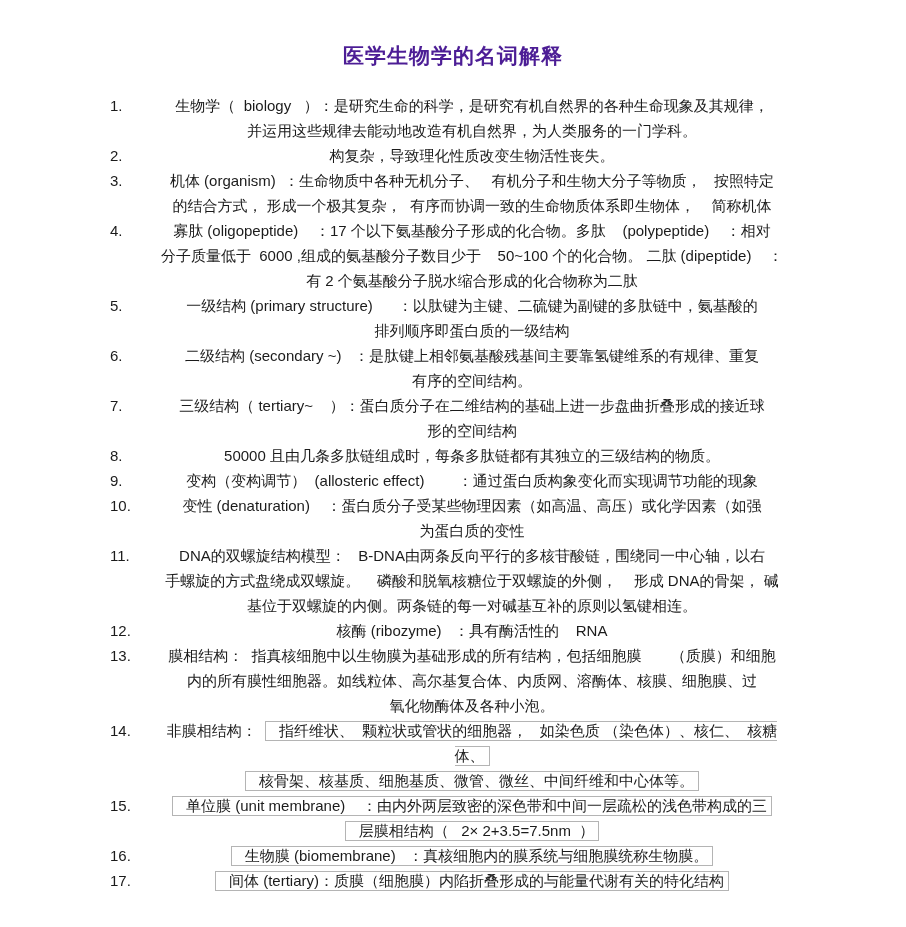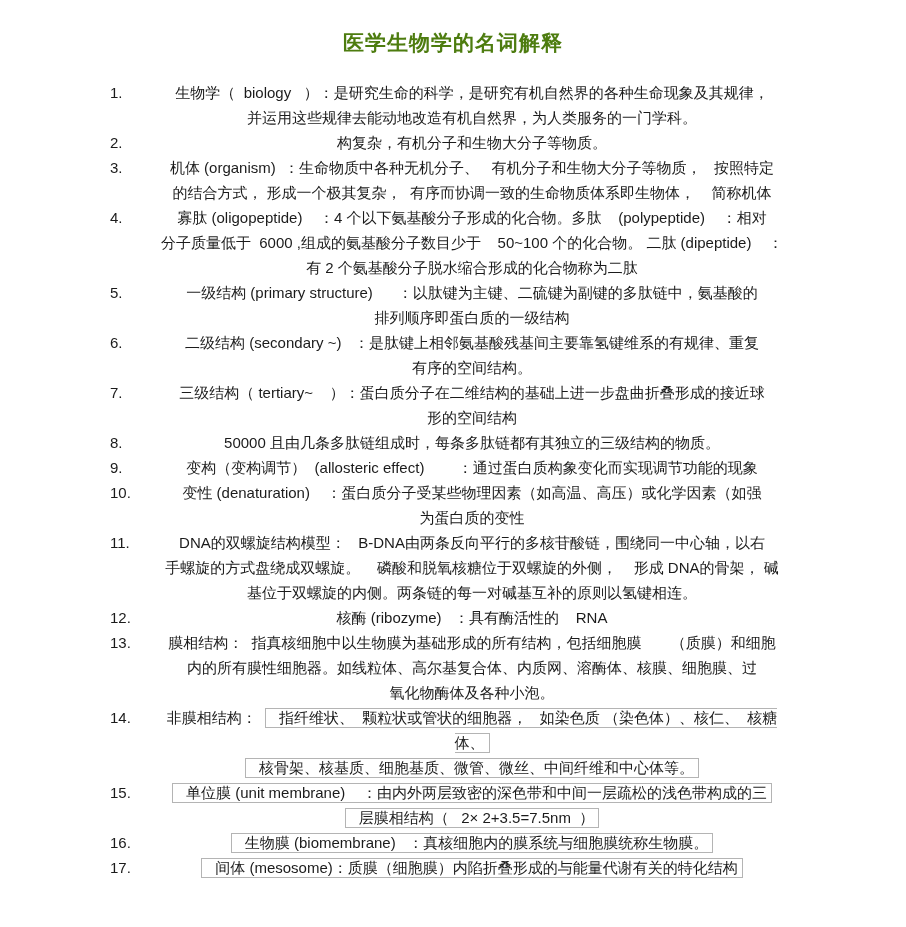--- a/index.html
+++ b/index.html
@@ -12,21 +12,22 @@
     overflow: hidden;
     font-family: "Liberation Sans", "DejaVu Sans", sans-serif;
     color: #1b1b1b;
   }
   .doc-title {
     text-align: center;
     font-size: 21px;
     font-weight: bold;
     padding-top: 29px;
     letter-spacing: 1px;
-    color: #4d7c0f;
+    color: #4c1d95;
+    margin-top: 13px;
   }
   .term-list {
     margin-top: 23px;
     padding-left: 110px;
     padding-right: 112px;
   }
   .item { display: flex; align-items: flex-start; }
   .num {
     flex: 0 0 40px;
     font-size: 15px;
@@ -55,34 +56,34 @@
       <div class="item">
         <span class="num">1.</span>
         <div class="content">
           <div class="line"><span class="plain">生物学（  biology   ）：是研究生命的科学，是研究有机自然界的各种生命现象及其规律，</span></div>
           <div class="line"><span class="plain">并运用这些规律去能动地改造有机自然界，为人类服务的一门学科。</span></div>
         </div>
       </div>
       <div class="item">
         <span class="num">2.</span>
         <div class="content">
-          <div class="line"><span class="plain">构复杂，有机分子和生物大分子等物质。</span></div>
+          <div class="line"><span class="plain">构复杂，导致理化性质改变生物活性丧失。</span></div>
         </div>
       </div>
       <div class="item">
         <span class="num">3.</span>
         <div class="content">
           <div class="line"><span class="plain">机体 (organism)  ：生命物质中各种无机分子、   有机分子和生物大分子等物质，   按照特定</span></div>
           <div class="line"><span class="plain">的结合方式， 形成一个极其复杂，  有序而协调一致的生命物质体系即生物体，    简称机体</span></div>
         </div>
       </div>
       <div class="item">
         <span class="num">4.</span>
         <div class="content">
-          <div class="line"><span class="plain">寡肽 (oligopeptide)    ：4 个以下氨基酸分子形成的化合物。多肽    (polypeptide)    ：相对</span></div>
+          <div class="line"><span class="plain">寡肽 (oligopeptide)    ：17 个以下氨基酸分子形成的化合物。多肽    (polypeptide)    ：相对</span></div>
           <div class="line"><span class="plain">分子质量低于  6000 ,组成的氨基酸分子数目少于    50~100 个的化合物。 二肽 (dipeptide)    ：</span></div>
           <div class="line"><span class="plain">有 2 个氨基酸分子脱水缩合形成的化合物称为二肽</span></div>
         </div>
       </div>
       <div class="item">
         <span class="num">5.</span>
         <div class="content">
           <div class="line"><span class="plain">一级结构 (primary structure)      ：以肽键为主键、二硫键为副键的多肽链中，氨基酸的</span></div>
           <div class="line"><span class="plain">排列顺序即蛋白质的一级结构</span></div>
         </div>
@@ -158,17 +159,17 @@
       </div>
       <div class="item">
         <span class="num">16.</span>
         <div class="content">
           <div class="line"><span class="box">生物膜 (biomembrane)   ：真核细胞内的膜系统与细胞膜统称生物膜。</span></div>
         </div>
       </div>
       <div class="item">
         <span class="num">17.</span>
         <div class="content">
-          <div class="line"><span class="box">间体 (mesosome)：质膜（细胞膜）内陷折叠形成的与能量代谢有关的特化结构</span></div>
+          <div class="line"><span class="box">间体 (tertiary)：质膜（细胞膜）内陷折叠形成的与能量代谢有关的特化结构</span></div>
         </div>
       </div>
     </div>
 </div>
 
 </body></html>

